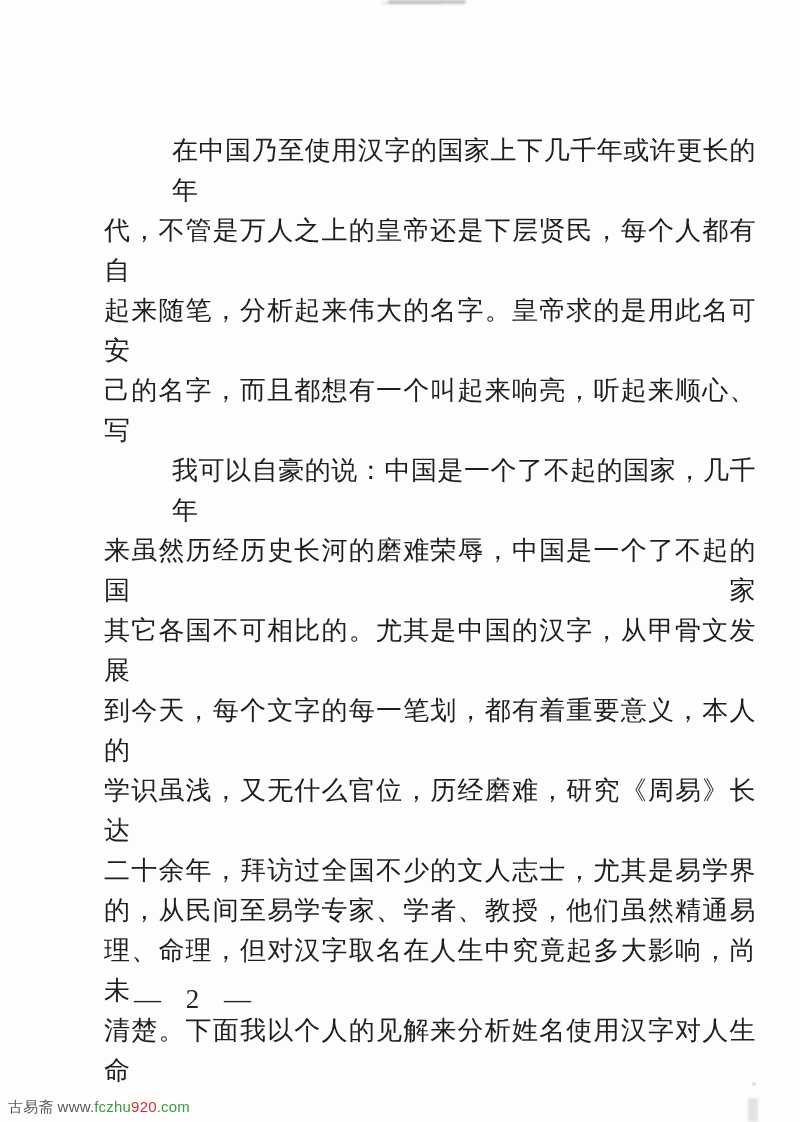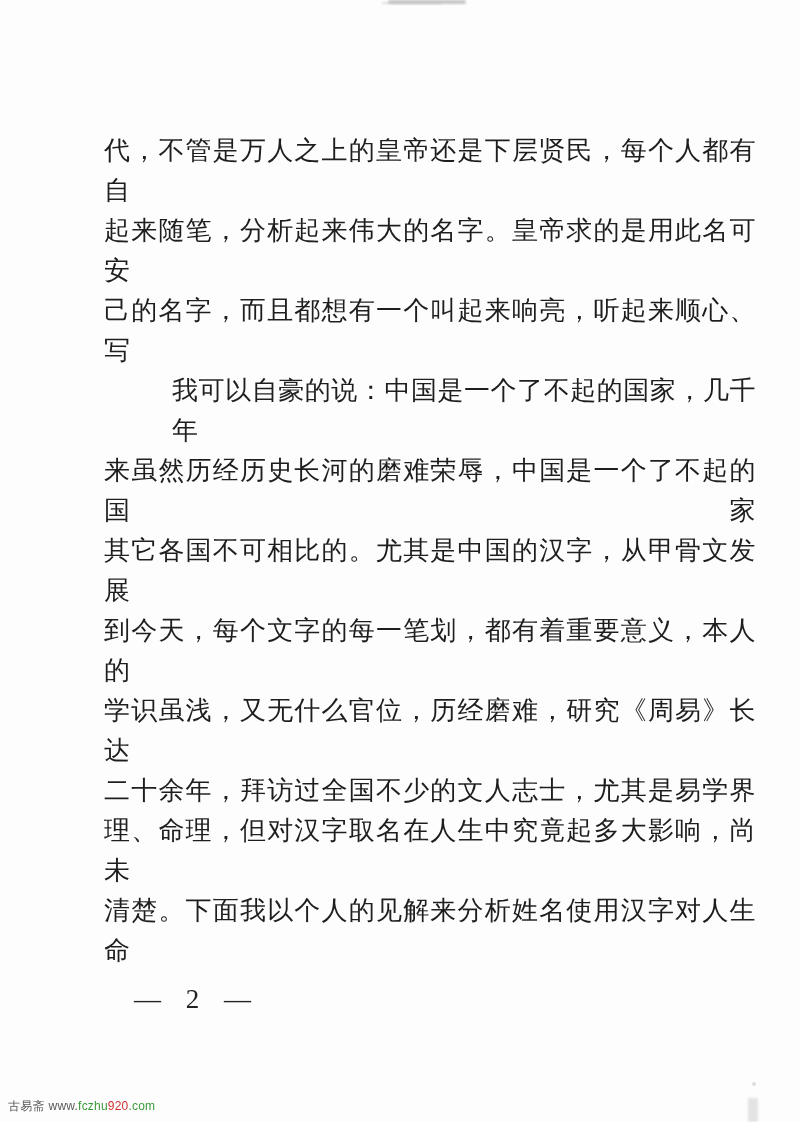--- a/index.html
+++ b/index.html
@@ -88,49 +88,51 @@
     top: 984px;
     font-size: 27px;
     word-spacing: 16px;
     letter-spacing: 1px;
   }
   .watermark {
     position: absolute;
     left: 8px;
     top: 1098px;
     font-family: "Liberation Sans", "DejaVu Sans", sans-serif;
-    font-size: 12px;
+    font-size: 15px;
     letter-spacing: 0.2px;
     white-space: nowrap;
   }
   .watermark .wm-name {
     margin-right: 4px;
   }
 </style>
 </head>
 <body>
 
 <div class="sheet">
 
   <div class="smudge-top"></div>
   <div class="smudge-top2"></div>
 
   <div class="text-block" style="color: rgb(30, 30, 30);">
       <div>
+        <div class="line full first">在中国乃至使用汉字的国家上下几千年或许更长的年</div>
         <div class="line full">代，不管是万人之上的皇帝还是下层贤民，每个人都有自</div>
         <div class="line full">起来随笔，分析起来伟大的名字。皇帝求的是用此名可安</div>
         <div class="line full">己的名字，而且都想有一个叫起来响亮，听起来顺心、写</div>
       </div>
       <div>
         <div class="line full first">我可以自豪的说：中国是一个了不起的国家，几千年</div>
         <div class="line full">来虽然历经历史长河的磨难荣辱，中国是一个了不起的国家</div>
         <div class="line full">其它各国不可相比的。尤其是中国的汉字，从甲骨文发展</div>
         <div class="line full">到今天，每个文字的每一笔划，都有着重要意义，本人的</div>
         <div class="line full">学识虽浅，又无什么官位，历经磨难，研究《周易》长达</div>
         <div class="line full">二十余年，拜访过全国不少的文人志士，尤其是易学界</div>
+        <div class="line full">的，从民间至易学专家、学者、教授，他们虽然精通易</div>
         <div class="line full">理、命理，但对汉字取名在人生中究竟起多大影响，尚未</div>
         <div class="line full">清楚。下面我以个人的见解来分析姓名使用汉字对人生命</div>
       </div>
     </div>
 
   <div class="page-number" style="color: rgb(34, 34, 34);">— 2 —</div>
 
   <div class="watermark"><span class="wm-name" style="color: rgb(90, 90, 90);">古易斋</span><span style="color: rgb(90, 90, 90);">www.</span><span style="color: rgb(58, 154, 58);">fczhu</span><span style="color: rgb(210, 48, 48);">920</span><span style="color: rgb(58, 154, 58);">.com</span></div>
 
   <div class="smudge-br"></div>

